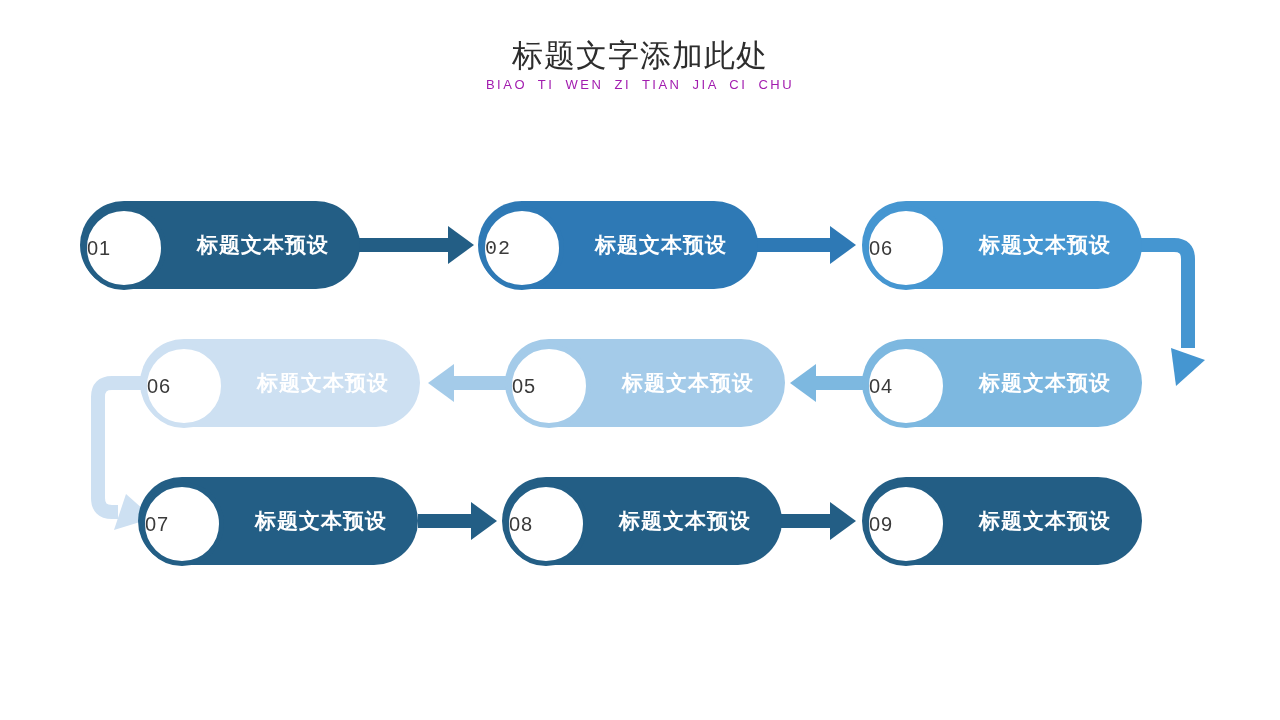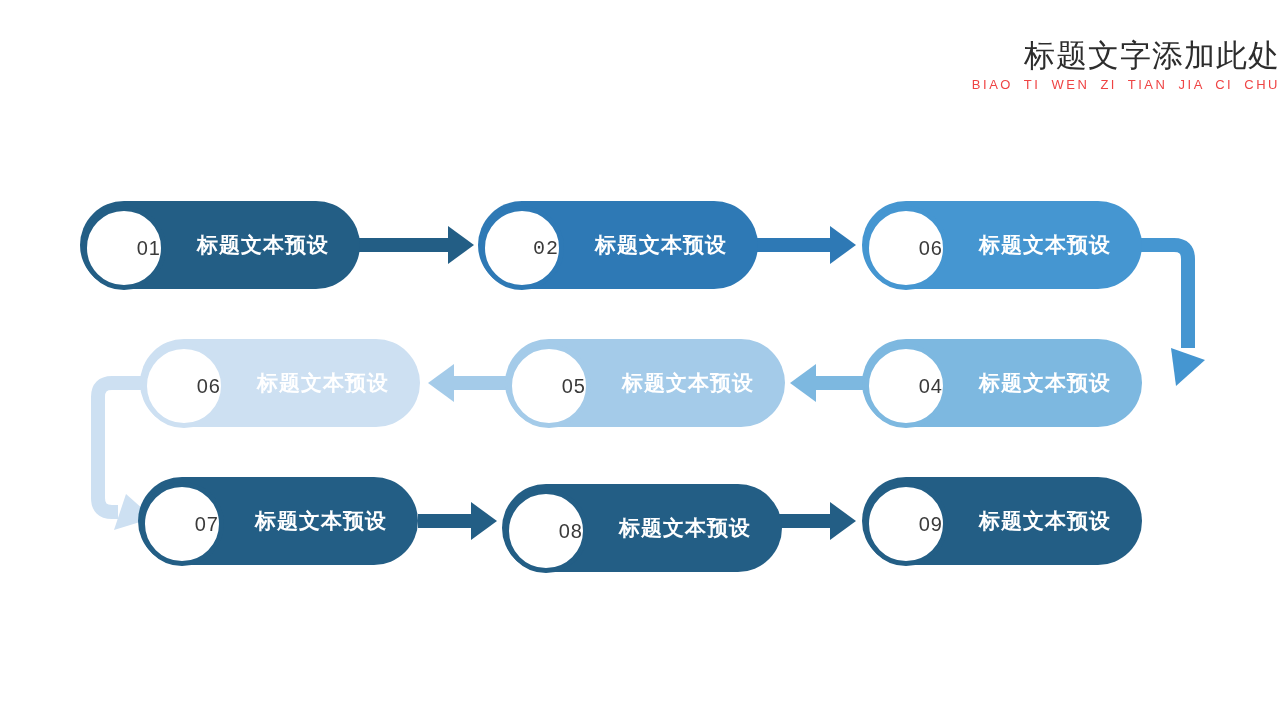--- a/index.html
+++ b/index.html
@@ -2,57 +2,57 @@
 <html><head>
 <meta charset="utf-8">
 <style>
   html,body{margin:0;padding:0;}
   body{
     width:1280px;height:720px;background:#ffffff;overflow:hidden;
     font-family:"Liberation Sans","DejaVu Sans",sans-serif;
     position:relative;
   }
   .slide{position:absolute;inset:0;background:#ffffff;}
-  .header{position:absolute;top:38px;left:0;width:1280px;text-align:right;}
+  .header{position:absolute;top:38px;left:0;width:1280px;text-align:center;}
   .title{
     font-size:31px;line-height:36px;font-weight:400;color:#2d2d2d;
     letter-spacing:1px;margin:0;
   }
   .subtitle{
     font-size:13px;line-height:16px;font-weight:400;color:#bbbbbb;
     letter-spacing:2.5px;word-spacing:5px;margin:3px 0 0 0;
   }
   .canvas{position:absolute;inset:0;}
   svg.connectors{position:absolute;left:0;top:0;z-index:0;pointer-events:none;}
   .pill{
     position:absolute;width:280px;height:88px;border-radius:44px;z-index:1;
   }
   .num-circle{
     position:absolute;left:2px;top:5px;width:74px;height:74px;
     background:#ffffff;border:5px solid #000;border-radius:50%;
-    display:flex;align-items:center;justify-content:flex-end;
+    display:flex;align-items:center;justify-content:flex-start;
   }
   .num{
     font-size:20px;color:#3a3a3a;letter-spacing:1px;font-weight:400;
   }
   .pill-label{
     position:absolute;left:100px;right:14px;top:0;height:88px;
     display:flex;align-items:center;justify-content:center;
     font-size:21px;font-weight:700;color:#ffffff;letter-spacing:1px;
     white-space:nowrap;
   }
 </style>
 </head>
 <body>
 
 <div class="slide">
 
   <div class="header">
     <h1 class="title" style="color: rgb(45, 45, 45);">标题文字添加此处</h1>
-    <p class="subtitle" style="color: #ef4444;">BIAO TI WEN ZI TIAN JIA CI CHU</p>
+    <p class="subtitle" style="color: #a21caf;">BIAO TI WEN ZI TIAN JIA CI CHU</p>
   </div>
 
   <div class="canvas">
     <svg class="connectors" width="1280" height="720" viewBox="0 0 1280 720">
         <g>
           <rect x="350" y="238" width="98" height="14" fill="#235E85"></rect>
           <polygon points="448,226 448,264 474,245" fill="#235E85"></polygon>
         </g>
         <g>
           <rect x="750" y="238" width="80" height="14" fill="#2E79B5"></rect>
@@ -119,21 +119,21 @@
             <span class="num" style="color: rgb(58, 58, 58);">06</span>
           </div>
           <div class="pill-label" style="color: rgb(255, 255, 255);">标题文本预设</div>
         </div>
         <div class="pill" style="left: 138px; top: 477px; background: rgb(35, 94, 133);">
           <div class="num-circle" style="border-color: rgb(35, 94, 133); background: rgb(255, 255, 255);">
             <span class="num" style="color: rgb(58, 58, 58);">07</span>
           </div>
           <div class="pill-label" style="color: rgb(255, 255, 255);">标题文本预设</div>
         </div>
-        <div class="pill" style="left: 502px; top: 477px; background: rgb(35, 94, 133); margin-top: 7px;">
+        <div class="pill" style="left: 502px; top: 477px; background: rgb(35, 94, 133);">
           <div class="num-circle" style="border-color: rgb(35, 94, 133); background: rgb(255, 255, 255);">
             <span class="num" style="color: rgb(58, 58, 58);">08</span>
           </div>
           <div class="pill-label" style="color: rgb(255, 255, 255);">标题文本预设</div>
         </div>
         <div class="pill" style="left: 862px; top: 477px; background: rgb(35, 94, 133);">
           <div class="num-circle" style="border-color: rgb(35, 94, 133); background: rgb(255, 255, 255);">
             <span class="num" style="color: rgb(58, 58, 58);">09</span>
           </div>
           <div class="pill-label" style="color: rgb(255, 255, 255);">标题文本预设</div>

